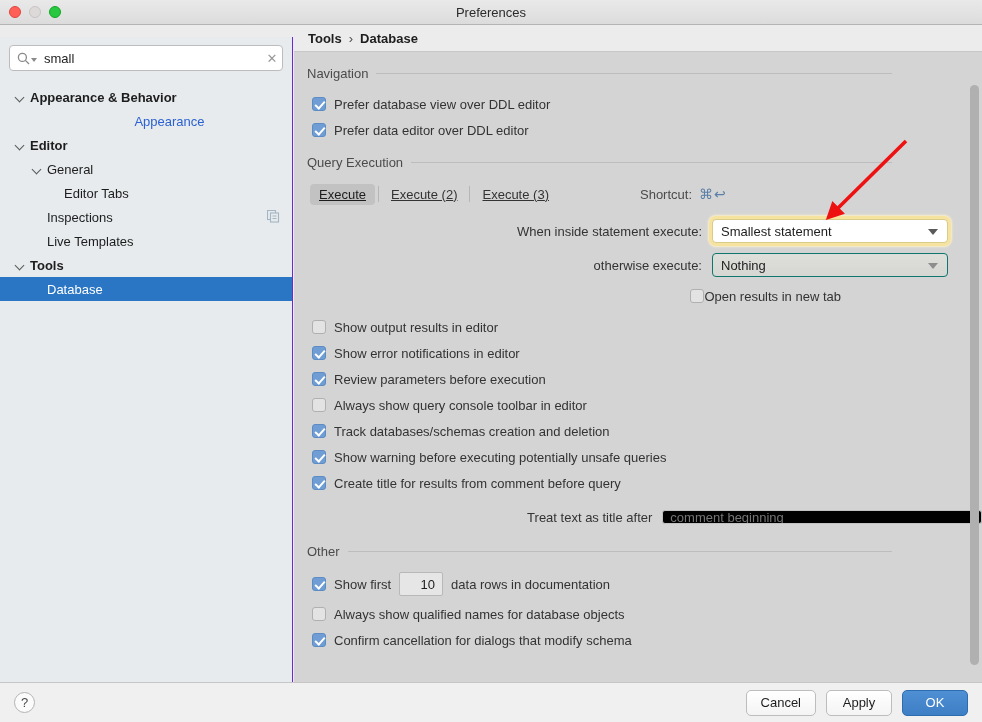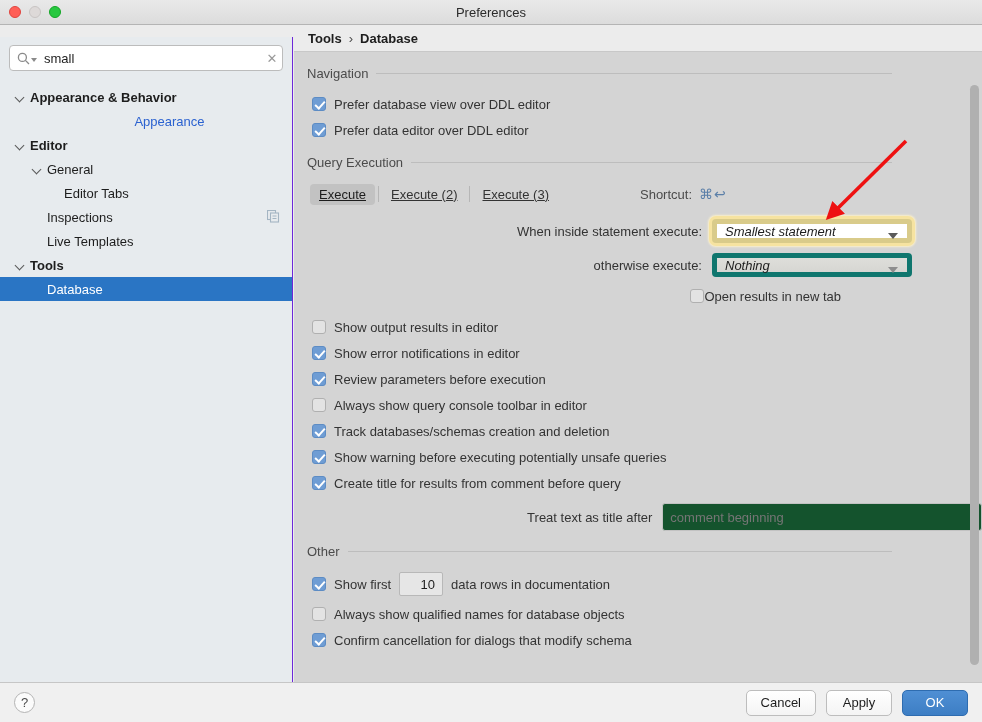--- a/index.html
+++ b/index.html
@@ -140,24 +140,24 @@
   
   .combo-row {
     display: flex; align-items: center; height: 30px;
     margin-bottom: 4px; padding-left: 18px;
   }
   .combo-label {
     width: 400px; text-align: right; padding-right: 10px;
     font-size: 13px; color: #333333;
   }
   .combo {
-    position: relative; width: 200px; height: 24px;
-    border: 5px solid #0f766e; border-radius: 4px;
+    position: relative; width: 236px; height: 24px;
+    border: 1px solid #0f766e; border-radius: 4px;
     background: linear-gradient(#f2f2f2, #e4e4e4);
-    display: flex; align-items: center; font-style: italic;
+    display: flex; align-items: center;
   }
   .combo.plain { background: linear-gradient(#dededa, #d6d6d2); }
   .combo.focused {
     background: #ffffff; border-color: #d9cb8a;
     box-shadow: 0 0 0 3px #f6e3a0, 0 0 2px 4px #fbf0cb;
   }
   .combo-value {
     font-size: 13px; color: #1d1d1d; margin-left: 8px;
     white-space: nowrap; overflow: hidden;
   }
@@ -177,22 +177,22 @@
   
   #title-after-row {
     display: flex; align-items: center; height: 30px;
     margin-left: 18px; margin-top: 8px; margin-bottom: 12px;
   }
   #title-after-label {
     width: 400px; text-align: right; padding-right: 10px;
     font-size: 13px; color: #333333;
   }
   #title-after-input {
-    width: 364px; height: 28px; border: 1px solid #c2c2c2; border-radius: 3px;
-    background: #14532d; font-size: 13px; color: #9a9a9a;
+    width: 364px; height: 14px; border: 1px solid #c2c2c2; border-radius: 3px;
+    background: #000000; font-size: 13px; color: #9a9a9a;
     padding: 0 7px; font-family: "Liberation Sans", sans-serif; outline: none;
   }
 
   
   #showfirst-row {
     display: flex; align-items: center; gap: 8px;
     height: 26px; margin-left: 18px; margin-bottom: 6px;
   }
   #showfirst-num {
     width: 44px; height: 24px; border: 1px solid #b8b8b8; border-radius: 2px;

